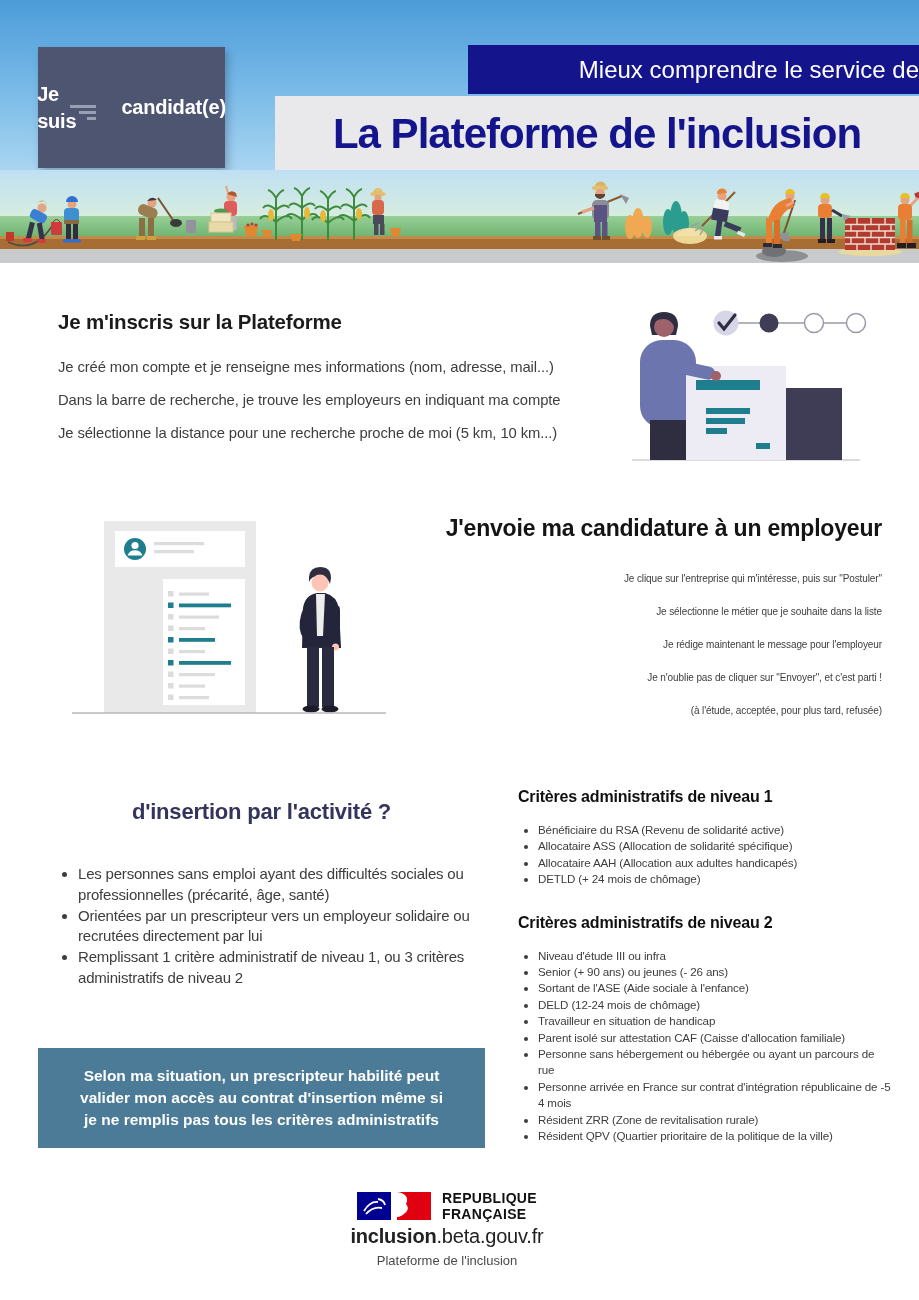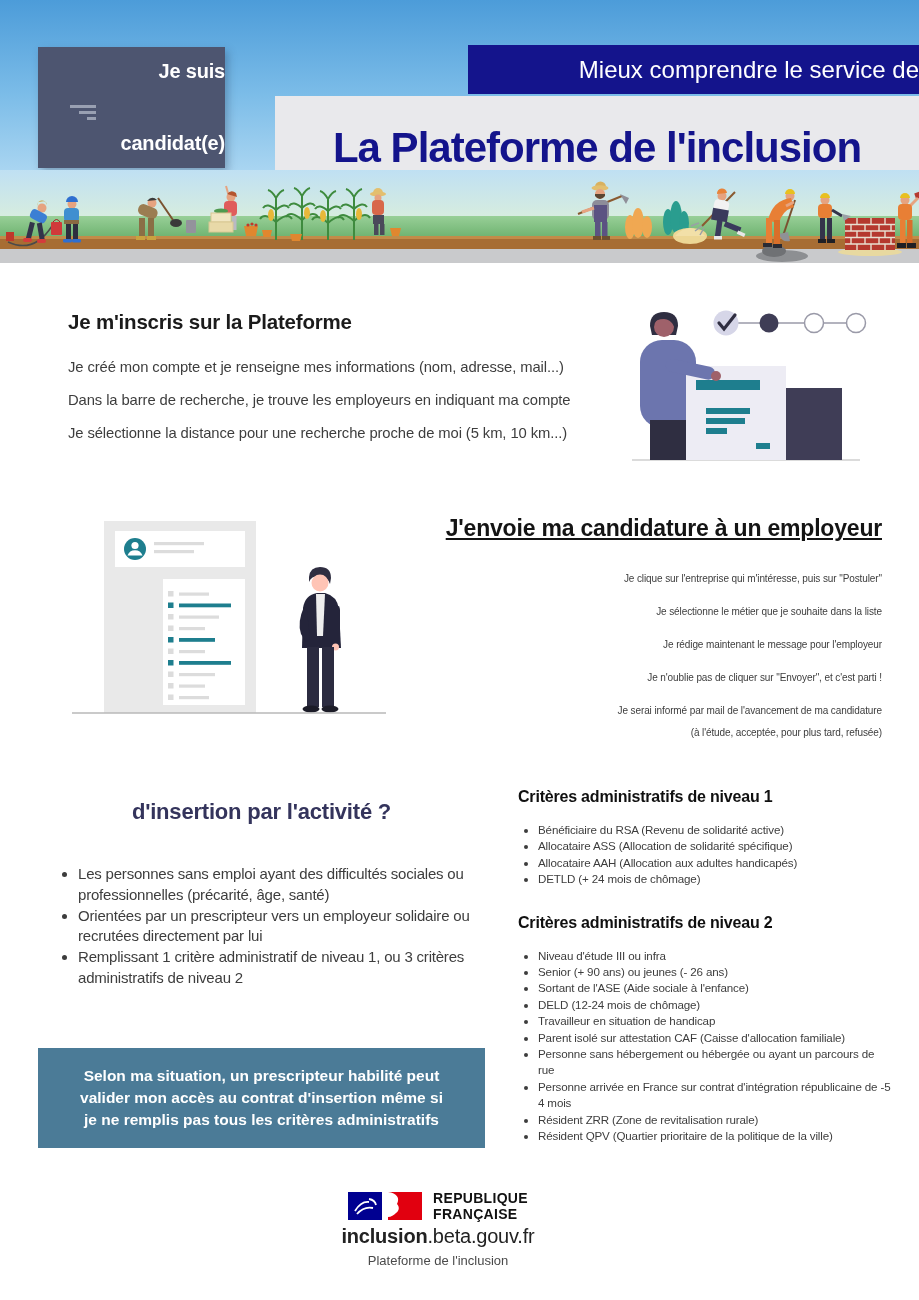--- a/index.html
+++ b/index.html
@@ -6,58 +6,58 @@
   body {
     width:919px; height:1300px; position:relative; overflow:hidden;
     background:#fff; font-family:"Liberation Sans", sans-serif;
   }
   
   .hdr { position:absolute; left:0; top:0; width:919px; height:170px;
          background:linear-gradient(180deg,#4c9cd9 0%,#7bbce8 55%,#a9d5f1 100%); }
   .aud { position:absolute; left:38px; top:47px; width:187px; height:121px;
          background:#4d5570; box-shadow:3px 4px 8px rgba(40,60,90,.35);
          color:#fff; font-weight:700; font-size:20px; letter-spacing:-.2px;
-         display:flex; flex-direction:column; align-items:flex-end; justify-content:center;
+         display:flex; align-items:center; justify-content:center;
          line-height:27px;gap:45px; }
   .speed { position:absolute; left:30px; top:58px; width:28px; }
   .speed i { display:block; height:2.5px; background:#99a0b2; margin:0 0 3.5px auto; }
   .speed i:nth-child(1){ width:26px; } .speed i:nth-child(2){ width:17px; } .speed i:nth-child(3){ width:9px; }
   .kick { position:absolute; left:468px; top:45px; right:0; height:49px; background:#14148c;
           color:#fff; font-size:24px; display:flex; align-items:center; justify-content:flex-end; }
   .ttl  { position:absolute; left:275px; top:96px; right:0; height:76px; background:#e9e9ec;
-          display:flex; align-items:flex-end; justify-content:center; }
+          display:flex; align-items:center; justify-content:center; }
   .ttl span { color:#14148c; font-size:42px; font-weight:700; letter-spacing:-1px; }
   
   .banner { position:absolute; left:0; top:170px; width:919px; height:93px; }
   
-  .s1 { position:absolute; left:68px; top:310px; width:565px; color:#3d3d3d; }
+  .s1 { position:absolute; left:58px; top:310px; width:565px; color:#3d3d3d; }
   .s1 h2 { margin:0 0 24px; font-size:20.5px; color:#1b1b1b; letter-spacing:-.2px; }
   .s1 p  { margin:0 0 15px; font-size:14.8px; line-height:18px; letter-spacing:-.1px; }
   .illo-signup { position:absolute; left:628px; top:292px; width:248px; height:172px; }
   .illo-apply  { position:absolute; left:64px;  top:513px; width:330px; height:205px; }
   .s2 { position:absolute; left:420px; top:515px; width:462px; text-align:right; color:#3d3d3d; }
-  .s2 h2 { margin:0 0 28px; font-size:23px; color:#141414; letter-spacing:-.2px;text-decoration:underline; }
+  .s2 h2 { margin:0 0 28px; font-size:23px; color:#141414; letter-spacing:-.2px; }
   .s2 p  { margin:0 0 15px; font-size:10px; line-height:18px; letter-spacing:-.1px; }
   .s2 .status p { margin:0 0 4px; }
   .s3 { position:absolute; left:38px; top:797px; width:447px; }
   .s3 .t { text-align:center; color:#34345c; font-weight:700; font-size:22px;
            line-height:29px; letter-spacing:-.2px; }
   .s3 ul { margin:38px 0 0; padding-left:40px; color:#3d3d3d; font-size:15px;
            line-height:20.8px; letter-spacing:-.2px; }
   .callout { position:absolute; left:38px; top:1048px; width:447px; height:100px;
              box-sizing:border-box; background:#4b7b97; color:#fff; font-weight:700;
              font-size:15.5px; line-height:22px; display:flex; align-items:center;
              justify-content:center; text-align:center; padding:0 14px; }
   .callout span { text-wrap:balance; }
   .crit { position:absolute; left:518px; top:788px; width:375px; color:#3d3d3d; }
   .crit h3 { margin:0; font-size:16px; color:#101010; letter-spacing:-.2px; }
   .crit ul { margin:16px 0 26px; padding-left:20px; font-size:11.6px;
              line-height:16.4px; letter-spacing:-.15px; }
   
-  .footer { position:absolute; left:0; top:1190px; width:876px; text-align:center; }
+  .footer { position:absolute; left:0; top:1190px; width:876px; text-align:center;padding-left:9px; }
   .gov { display:inline-flex; align-items:center; gap:9px; }
   .gov .lines { text-align:left; font-weight:700; font-size:14px; line-height:16px;
                 letter-spacing:.3px; color:#111; }
   .domain { font-size:20px; color:#222; letter-spacing:-.2px; }
   .tagline { margin-top:5px; font-size:13px; color:#4a4a4a; }
 </style>
 </head>
 <body>
 
 <div class="hdr">
@@ -385,21 +385,20 @@
   <line x1="8" y1="200" x2="322" y2="200" stroke="#b9b9b9" stroke-width="1.5"></line>
 </svg>
 
 <div class="s2">
   <h2>J'envoie ma candidature à un employeur</h2>
   <p>Je clique sur l'entreprise qui m'intéresse, puis sur "Postuler"</p>
   <p>Je sélectionne le métier que je souhaite dans la liste</p>
   <p>Je rédige maintenant le message pour l'employeur</p>
   <p>Je n'oublie pas de cliquer  sur "Envoyer", et c'est parti !</p>
   <div class="status">
-    <p>Je serai informé par mail de l'avancement de ma candidature</p>
     <p>(à l'étude, acceptée, pour plus tard, refusée)</p>
   </div>
 </div>
 
 <div class="s3">
   <div class="t">
     <div>d'insertion par l'activité ?</div>
   </div>
   <ul>
     <li>Les personnes sans emploi ayant des difficultés sociales ou professionnelles (précarité, âge, santé)</li>

